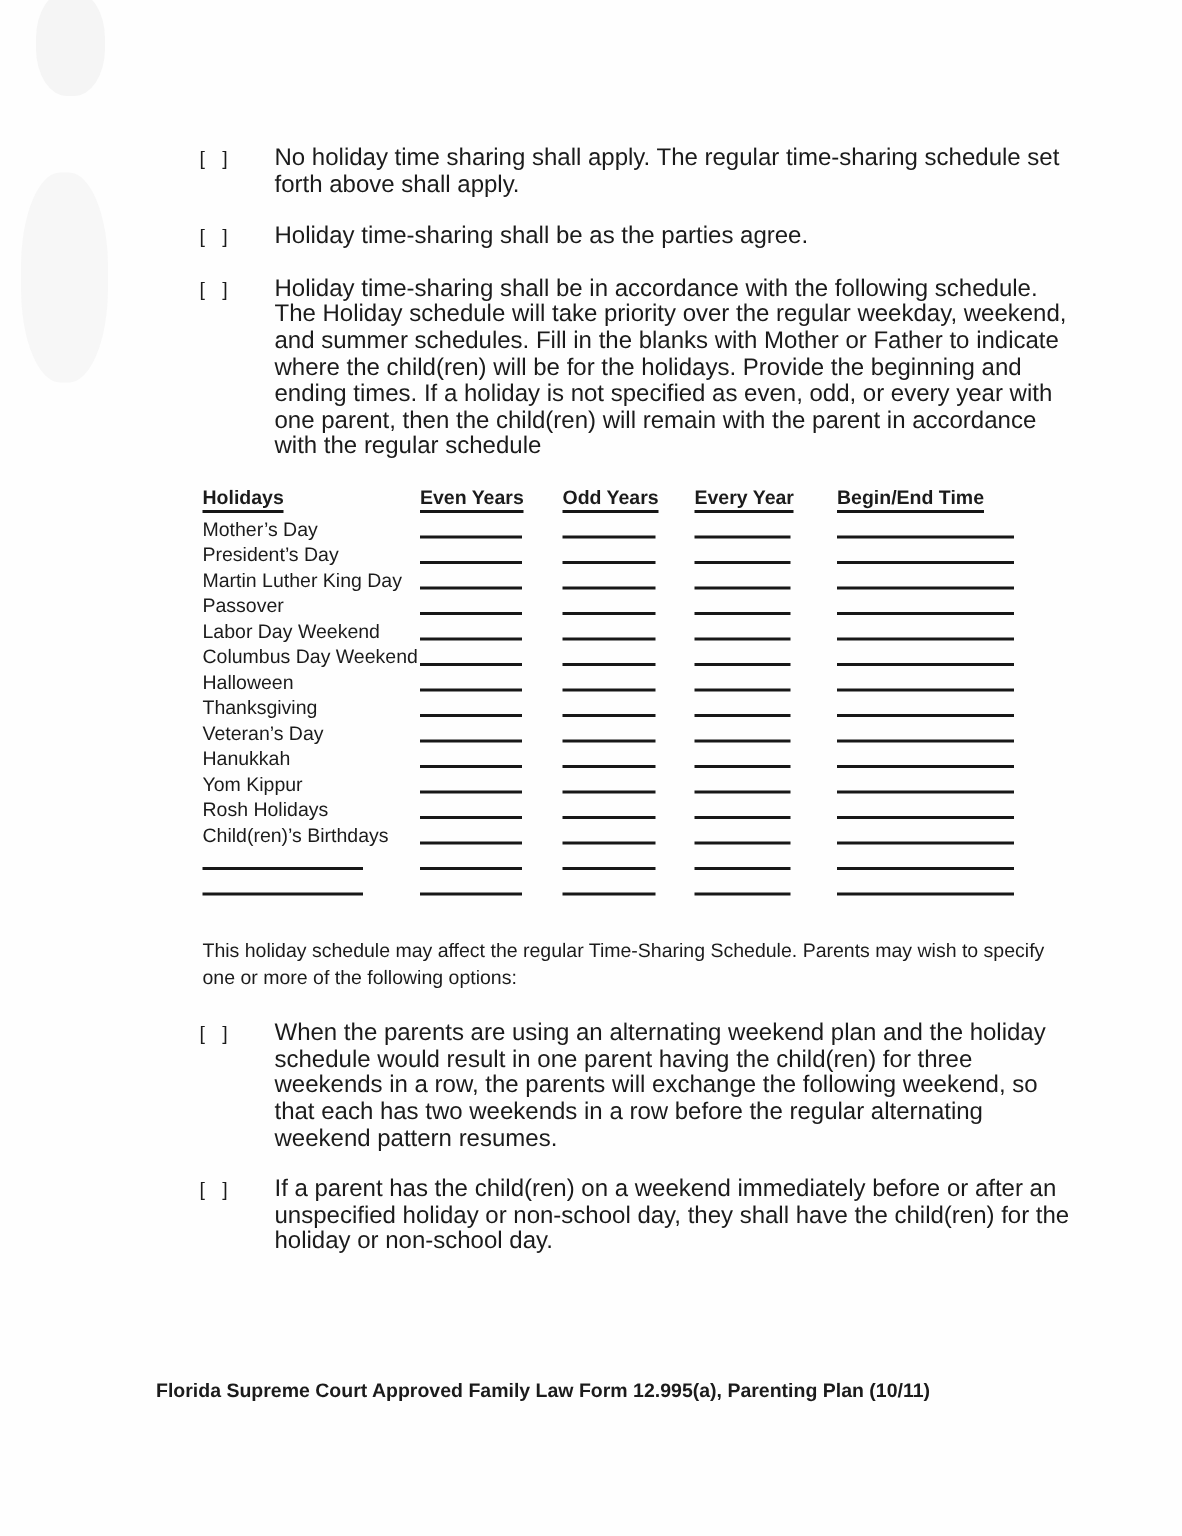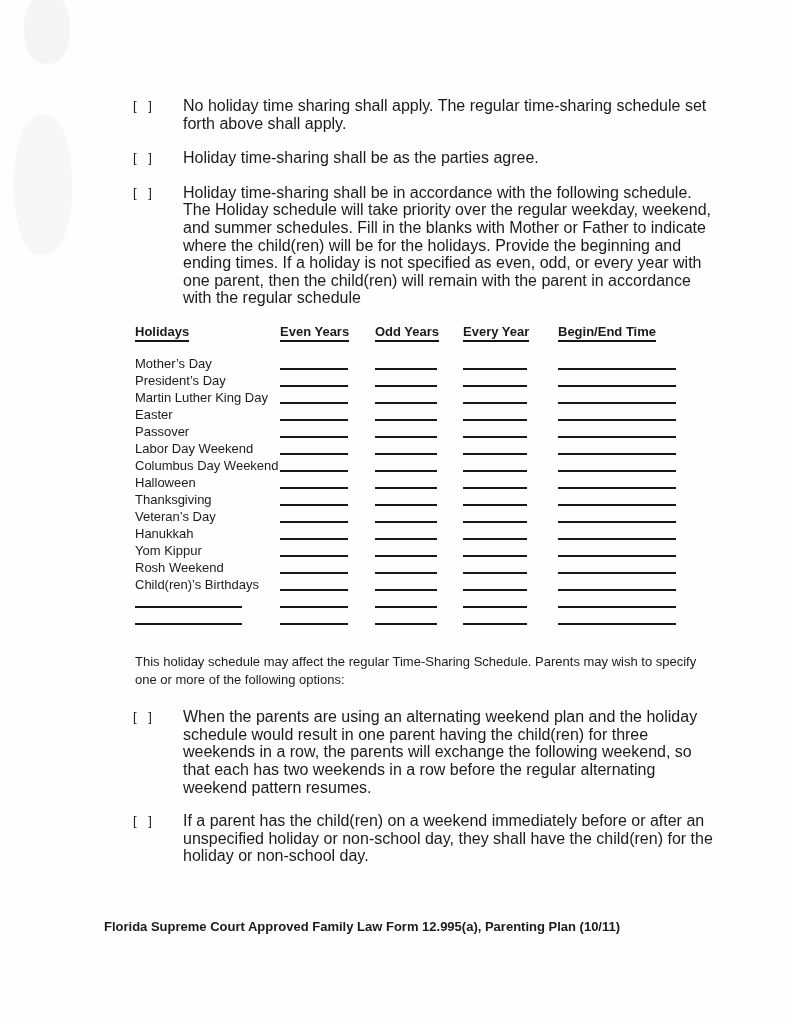--- a/index.html
+++ b/index.html
@@ -27,21 +27,21 @@
     letter-spacing:.5px;
   }
   .opt-text {
     margin:0; width:530px;
     font-size:16px; line-height:17.6px;
   }
 
   
   .holiday-table { margin:17px 0 0 2px; width:544px; }
   .hrow, .row { display:flex; height:17px; }
-  .hrow { margin-bottom:14px; }
+  .hrow { margin-bottom:3px; }
   .hc { font-weight:bold; font-size:13px; line-height:15px; }
   .hc span { border-bottom:2px solid #161616; padding-bottom:1px; display:inline-block; }
   .hc.h-label { width:145px; }
   .hc.h-even  { width:95px; }
   .hc.h-odd   { width:88px; }
   .hc.h-every { width:95px; }
   .hc.h-begin { width:118px; }
 
   .c-label { width:145px; font-size:13px; line-height:17px; white-space:nowrap; }
   .lbl-sup { font-size:8.5px; vertical-align:super; line-height:0; }
@@ -116,27 +116,20 @@
   </div>
 
   <div class="row">
     <div class="c-label"><span class="lbl-main">Martin Luther King Day</span><sup class="lbl-sup"></sup><span class="lbl-rest"></span></div>
     <div class="bl even"></div>
     <div class="bl odd"></div>
     <div class="bl every"></div>
     <div class="bl begin"></div>
   </div>
 
-  <div class="row">
-    <div class="c-label"><span class="lbl-main">Easter</span><sup class="lbl-sup"></sup><span class="lbl-rest"></span></div>
-    <div class="bl even"></div>
-    <div class="bl odd"></div>
-    <div class="bl every"></div>
-    <div class="bl begin"></div>
-  </div>
 
   <div class="row">
     <div class="c-label"><span class="lbl-main">Passover</span><sup class="lbl-sup"></sup><span class="lbl-rest"></span></div>
     <div class="bl even"></div>
     <div class="bl odd"></div>
     <div class="bl every"></div>
     <div class="bl begin"></div>
   </div>
 
 
@@ -191,21 +184,21 @@
 
   <div class="row">
     <div class="c-label"><span class="lbl-main">Yom Kippur</span><sup class="lbl-sup"></sup><span class="lbl-rest"></span></div>
     <div class="bl even"></div>
     <div class="bl odd"></div>
     <div class="bl every"></div>
     <div class="bl begin"></div>
   </div>
 
   <div class="row">
-    <div class="c-label"><span class="lbl-main">Rosh Weekend</span><sup class="lbl-sup"></sup><span class="lbl-rest"></span></div>
+    <div class="c-label"><span class="lbl-main">Rosh Holidays</span><sup class="lbl-sup"></sup><span class="lbl-rest"></span></div>
     <div class="bl even"></div>
     <div class="bl odd"></div>
     <div class="bl every"></div>
     <div class="bl begin"></div>
   </div>
 
   <div class="row">
     <div class="c-label"><span class="lbl-main">Child(ren)’s Birthdays</span><sup class="lbl-sup"></sup><span class="lbl-rest"></span></div>
     <div class="bl even"></div>
     <div class="bl odd"></div>

